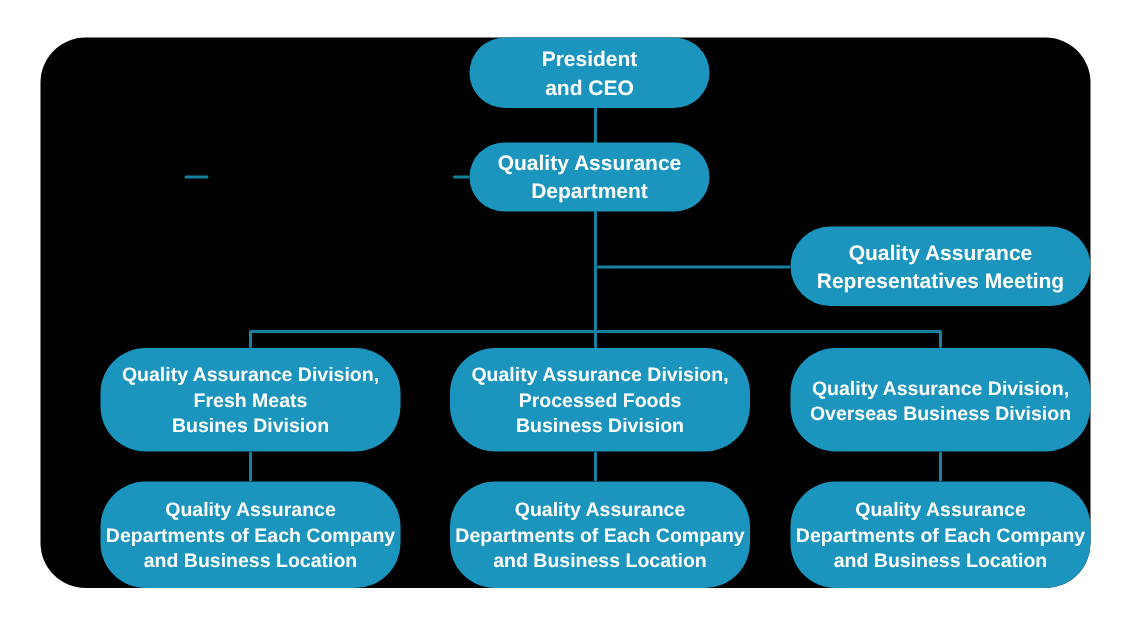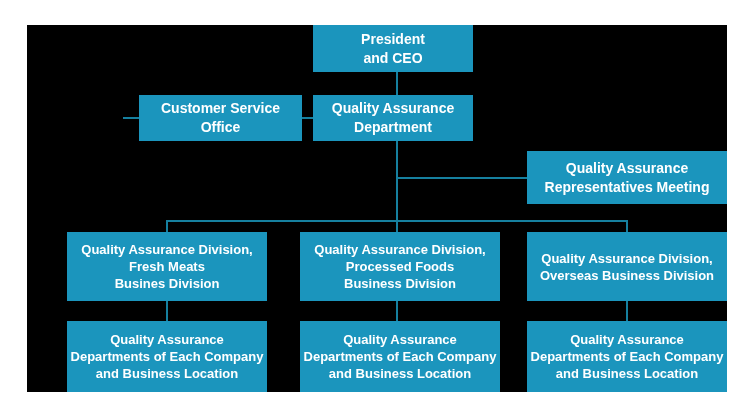--- a/index.html
+++ b/index.html
@@ -1,15 +1,15 @@
 <!DOCTYPE html>
 <html style="--page-bg: #ffffff; --canvas-bg: #000000; --box-color: #1b95bd; --line-color: #16809f; --text-color: #ffffff;"><head>
 <meta charset="utf-8">
 <style>
-  * { margin: 0; padding: 0; box-sizing: border-box; }
+  * { margin: 0; padding: 0; box-sizing: border-box; border-radius: 30px; }
   html, body {
     width: 750px; height: 418px;
     background: var(--page-bg, #ffffff);
     font-family: "Liberation Sans", "DejaVu Sans", sans-serif;
     overflow: hidden;
   }
   .page {
     position: relative;
     width: 750px; height: 418px;
     background: var(--page-bg, #ffffff);
@@ -79,24 +79,20 @@
     <div class="conn c-div1-dept1"></div>
     <div class="conn c-div2-dept2"></div>
     <div class="conn c-div3-dept3"></div>
 
     <div class="node fs14 n-president">
       <span class="lbl">President
 and CEO</span>
     </div>
 
 
-    <div class="node fs14 n-cso">
-      <span class="lbl">Customer Service
-Office</span>
-    </div>
 
     <div class="node fs14 n-qad">
       <span class="lbl">Quality Assurance
 Department</span>
     </div>
 
     <div class="node fs14 n-qarm">
       <span class="lbl">Quality Assurance
 Representatives Meeting</span>
     </div>

